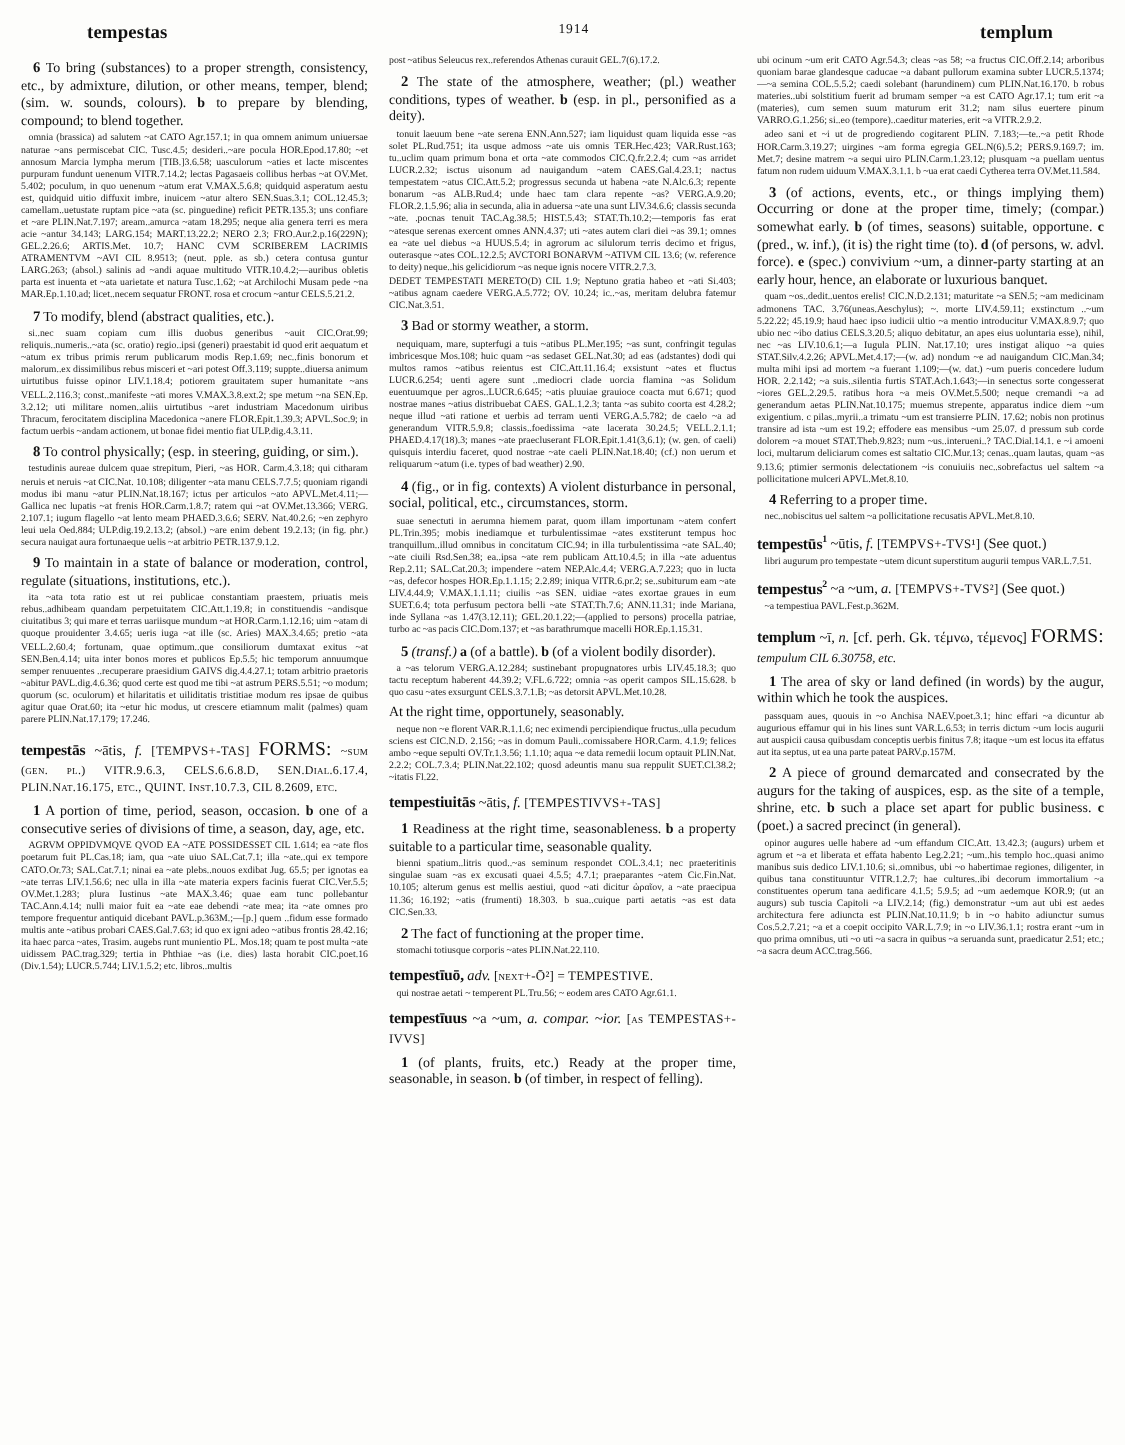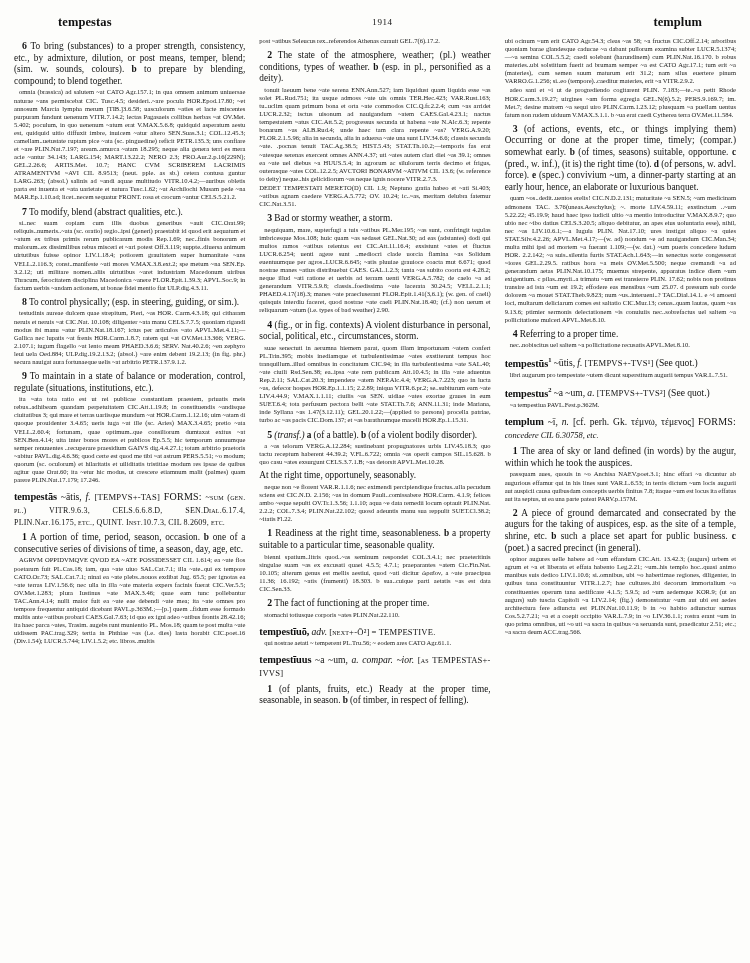--- a/index.html
+++ b/index.html
@@ -11,21 +11,21 @@
     overflow:hidden;
   }
   .page{
     position:relative;
     width:750px;height:963px;
     box-sizing:border-box;
     padding:14px 10px 6px 10px;
   }
   
   .runhead{
-    display:flex;align-items:center;
+    display:flex;align-items:flex-start;
     padding:0 38px 0 48px;
     margin-bottom:6px;
     height:16px;
   }
   .runhead .rh-left{font-weight:bold;font-size:12.5px;letter-spacing:.1px;}
   .runhead .rh-page{
     flex:1;text-align:center;font-size:9px;
     font-variant:small-caps;letter-spacing:.6px;
   }
   .runhead .rh-right{font-weight:bold;font-size:12.5px;letter-spacing:.1px;}
@@ -54,21 +54,21 @@
     margin-top:7px;
     margin-bottom:1px;
     font-size:9.6px;
     line-height:1.22;
     text-align:justify;
   }
   .headword .hw{font-weight:bold;font-size:10.4px;letter-spacing:-.1px;margin-top:15px;}
   .headword .sup{font-size:6.5px;vertical-align:super;font-weight:bold;}
   .headword .it{font-style:italic;}
   .headword .sc{font-variant:small-caps;font-size:8.6px;letter-spacing:.2px;}
-  .headword .forms{font-variant:small-caps;font-size:10px;letter-spacing:.2px;}
+  .headword .forms{font-variant:small-caps;font-size:13px;letter-spacing:.2px;}
 
   .sense{
     margin-top:4px;
     font-size:9.3px;
     line-height:1.25;
     text-align:justify;
     text-indent:8px;
   }
   .sense .num{font-weight:bold;font-size:9.8px;}
   .sense .sub{font-weight:bold;}
@@ -96,21 +96,21 @@
     <div class="rh-right">templum</div>
   </div>
 
   <div class="columns">
 
     <div class="col">
       <div class="col-inner">
 
         <div class="sense">
           <span class="num">6</span>
-          <span>To bring (substances) to a proper strength, consistency, etc., by admixture, dilution, or post means, temper, blend; (sim. w. sounds, colours).</span>
+          <span>To bring (substances) to a proper strength, consistency, etc., by admixture, dilution, or other means, temper, blend; (sim. w. sounds, colours).</span>
           <span class="sub">b</span>
           <span>to prepare by blending, compound; to blend together.</span>
         </div>
         <div class="cites">omnia (brassica) ad salutem ~at CATO Agr.157.1; in qua omnem animum uniuersae naturae ~ans permiscebat CIC. Tusc.4.5; desideri..~are pocula HOR.Epod.17.80; ~et annosum Marcia lympha merum [TIB.]3.6.58; uasculorum ~aties et lacte miscentes purpuram fundunt uenenum VITR.7.14.2; lectas Pagasaeis collibus herbas ~at OV.Met. 5.402; poculum, in quo uenenum ~atum erat V.MAX.5.6.8; quidquid asperatum aestu est, quidquid uitio diffuxit imbre, inuicem ~atur altero SEN.Suas.3.1; COL.12.45.3; camellam..uetustate ruptam pice ~ata (sc. pinguedine) reficit PETR.135.3; uns confiare et ~are PLIN.Nat.7.197; aream..amurca ~atam 18.295; neque alia genera terri es mera acie ~antur 34.143; LARG.154; MART.13.22.2; NERO 2.3; FRO.Aur.2.p.16(229N); GEL.2.26.6; ARTIS.Met. 10.7; HANC CVM SCRIBEREM LACRIMIS ATRAMENTVM ~AVI CIL 8.9513; (neut. pple. as sb.) cetera contusa guntur LARG.263; (absol.) salinis ad ~andi aquae multitudo VITR.10.4.2;—auribus obletis parta est inuenta et ~ata uarietate et natura Tusc.1.62; ~at Archilochi Musam pede ~na MAR.Ep.1.10.ad; licet..necem sequatur FRONT. rosa et crocum ~antur CELS.5.21.2.</div>
 
         <div class="sense">
           <span class="num">7</span>
           <span>To modify, blend (abstract qualities, etc.).</span>
         </div>
         <div class="cites">si..nec suam copiam cum illis duobus generibus ~auit CIC.Orat.99; reliquis..numeris..~ata (sc. oratio) regio..ipsi (generi) praestabit id quod erit aequatum et ~atum ex tribus primis rerum publicarum modis Rep.1.69; nec..finis bonorum et malorum..ex dissimilibus rebus misceri et ~ari potest Off.3.119; suppte..diuersa animum uirtutibus fuisse opinor LIV.1.18.4; potiorem grauitatem super humanitate ~ans VELL.2.116.3; const..manifeste ~ati mores V.MAX.3.8.ext.2; spe metum ~na SEN.Ep. 3.2.12; uti militare nomen..aliis uirtutibus ~aret industriam Macedonum uiribus Thracum, ferocitatem disciplina Macedonica ~anere FLOR.Epit.1.39.3; APVL.Soc.9; in factum uerbis ~andam actionem, ut bonae fidei mentio fiat ULP.dig.4.3.11.</div>
@@ -181,20 +181,26 @@
           <span class="sub">b</span>
           <span>(of a violent bodily disorder).</span>
         </div>
         <div class="cites">a ~as telorum VERG.A.12.284; sustinebant propugnatores urbis LIV.45.18.3; quo tactu receptum haberent 44.39.2; V.FL.6.722; omnia ~as operit campos SIL.15.628.  b quo casu ~ates exsurgunt CELS.3.7.1.B; ~as detorsit APVL.Met.10.28.</div>
 
         <div class="sense" style="text-indent:0">
           <span>At the right time, opportunely, seasonably.</span>
         </div>
         <div class="cites">neque non ~e florent VAR.R.1.1.6; nec eximendi percipiendique fructus..ulla pecudum sciens est CIC.N.D. 2.156; ~as in domum Pauli..comissabere HOR.Carm. 4.1.9; felices ambo ~eque sepulti OV.Tr.1.3.56; 1.1.10; aqua ~e data remedii locum optauit PLIN.Nat. 2.2.2; COL.7.3.4; PLIN.Nat.22.102; quosd adeuntis manu sua reppulit SUET.Cl.38.2; ~itatis Fl.22.</div>
 
+        <div class="headword">
+          <span class="hw">tempestiuitās</span>
+          <span>~ātis,</span>
+          <span class="it">f.</span>
+          <span class="sc">[TEMPESTIVVS+-TAS]</span>
+        </div>
 
         <div class="sense">
           <span class="num">1</span>
           <span>Readiness at the right time, seasonableness.</span>
           <span class="sub">b</span>
           <span>a property suitable to a particular time, seasonable quality.</span>
         </div>
         <div class="cites">bienni spatium..litris quod..~as seminum respondet COL.3.4.1; nec praeteritinis singulae suam ~as ex excusati quaei 4.5.5; 4.7.1; praeparantes ~atem Cic.Fin.Nat. 10.105; alterum genus est mellis aestiui, quod ~ati dicitur ὡραῖον, a ~ate praecipua 11.36; 16.192; ~atis (frumenti) 18.303.  b sua..cuique parti aetatis ~as est data CIC.Sen.33.</div>
 
         <div class="sense">
@@ -271,21 +277,21 @@
           <span>(See quot.)</span>
         </div>
         <div class="cites">~a tempestiua PAVL.Fest.p.362M.</div>
 
         <div class="headword">
           <span class="hw">templum</span>
           <span>~ī,</span>
           <span class="it">n.</span>
           <span>[cf. perh. Gk. τέμνω, τέμενος]</span>
           <span class="forms">FORMS:</span>
-          <span class="it" style="font-size:8.4px">concedere CIL 6.30758, etc.</span>
+          <span class="it" style="font-size:8.4px">tempulum CIL 6.30758, etc.</span>
         </div>
 
         <div class="sense">
           <span class="num">1</span>
           <span>The area of sky or land defined (in words) by the augur, within which he took the auspices.</span>
         </div>
         <div class="cites">passquam aues, quouis in ~o Anchisa NAEV.poet.3.1; hinc effari ~a dicuntur ab augurious effamur qui in his lines sunt VAR.L.6.53; in terris dictum ~um locis augurii aut auspicii causa quibusdam conceptis uerbis finitus 7.8; itaque ~um est locus ita effatus aut ita septus, ut ea una parte pateat PARV.p.157M.</div>
 
         <div class="sense">
           <span class="num">2</span>

